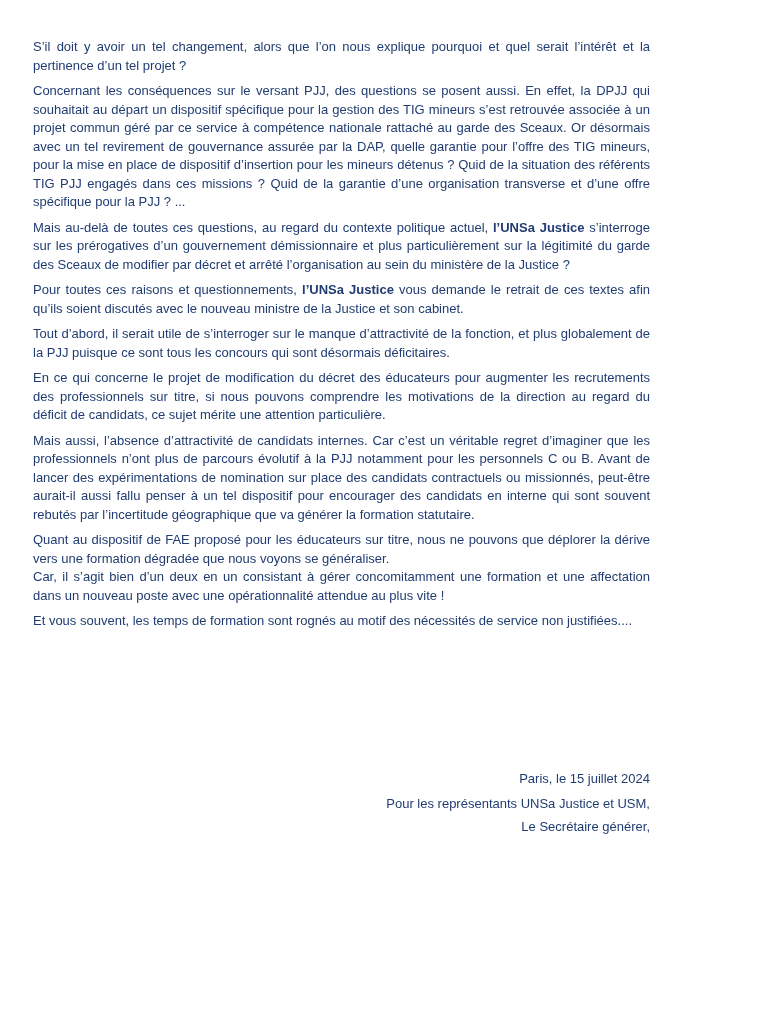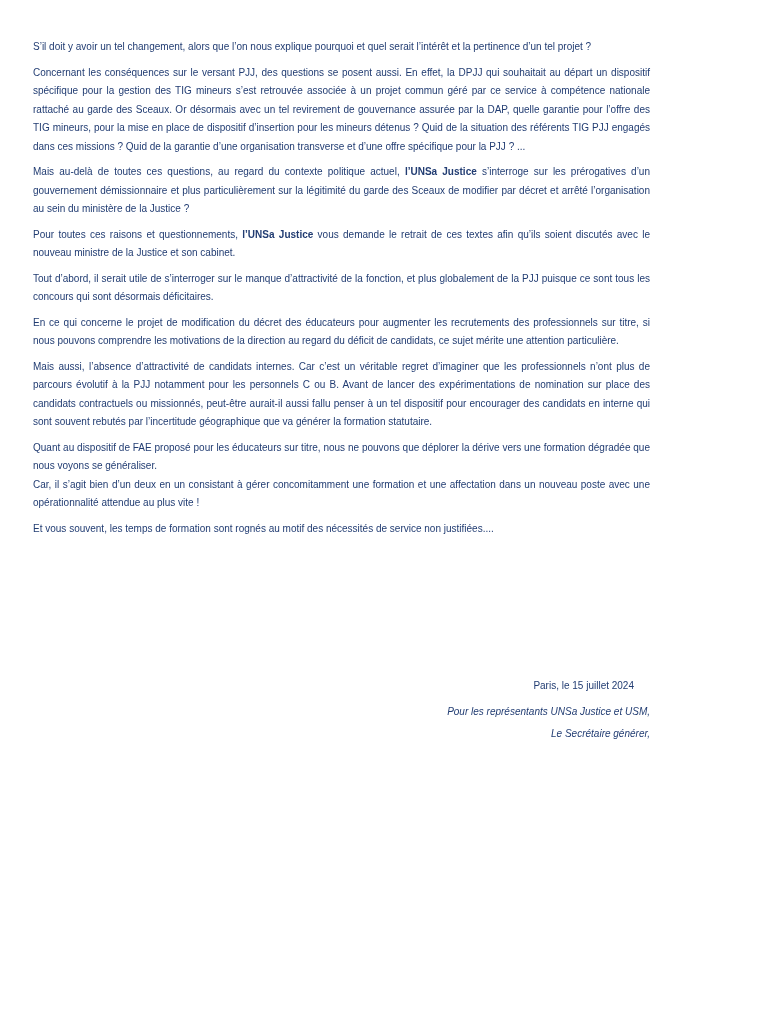--- a/index.html
+++ b/index.html
@@ -12,46 +12,45 @@
     background:#ffffff;
   }
   .page{
     position:relative;
     box-sizing:border-box;
     width:681px;
     height:1024px;
     background:var(--page-bg);
     padding:38px 31px 0 33px;
     font-family:"Liberation Sans", sans-serif;
-    font-size:10px;
+    font-size:13px;
     line-height:18.5px;
     color:var(--text-color);
     overflow:hidden;
   }
   .para{
     margin:0 0 7px 0;
     text-align:justify;
     white-space:pre-wrap;
   }
   .para strong{
     font-weight:700;
   }
   .spacer{
     height:130px;
   }
   .closing{
     text-align:right;
     line-height:22.5px;
   }
   .closing .date-line{
-    margin:0 16px 3px 0;
+    margin:0 0 3px 0;
   }
   .closing .sig-line{
     margin:0;
-    font-style:italic;
   }
 </style>
 </head>
 <body>
 
 <div class="page">
 
   <p class="para"><span>S’il doit y avoir un tel changement, alors que l’on nous explique pourquoi et quel serait l’intérêt et la pertinence d’un tel projet ?</span></p>
   <p class="para"><span>Concernant les conséquences sur le versant PJJ, des questions se posent aussi. En effet, la DPJJ qui souhaitait au départ un dispositif spécifique pour la gestion des TIG mineurs s’est retrouvée associée à un projet commun géré par ce service à compétence nationale rattaché au garde des Sceaux. Or désormais avec un tel revirement de gouvernance assurée par la DAP, quelle garantie pour l’offre des TIG mineurs, pour la mise en place de dispositif d’insertion pour les mineurs détenus ? Quid de la situation des référents TIG PJJ engagés dans ces missions ? Quid de la garantie d’une organisation transverse et d’une offre spécifique pour la PJJ ? ...</span></p>
   <p class="para"><span>Mais au-delà de toutes ces questions, au regard du contexte politique actuel, </span><strong>l’UNSa Justice</strong><span> s’interroge sur les prérogatives d’un gouvernement démissionnaire et plus particulièrement sur la légitimité du garde des Sceaux de modifier par décret et arrêté l’organisation au sein du ministère de la Justice ?</span></p>

